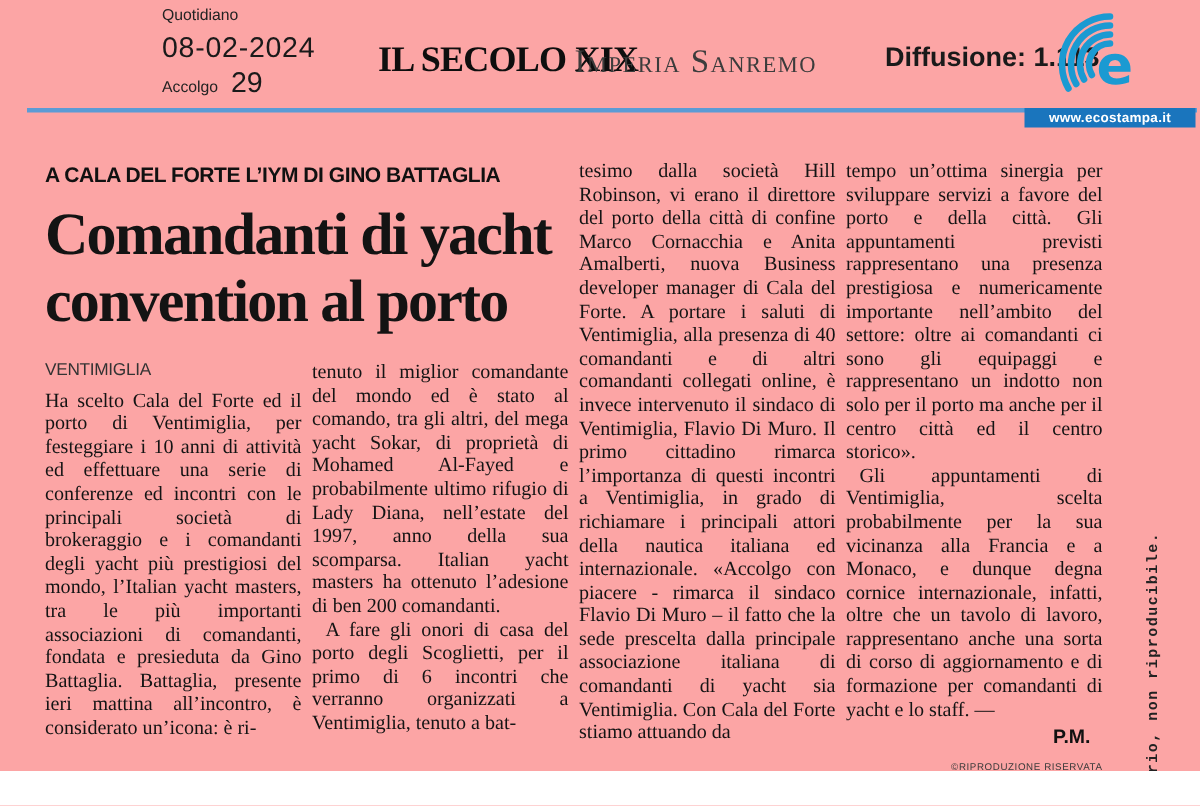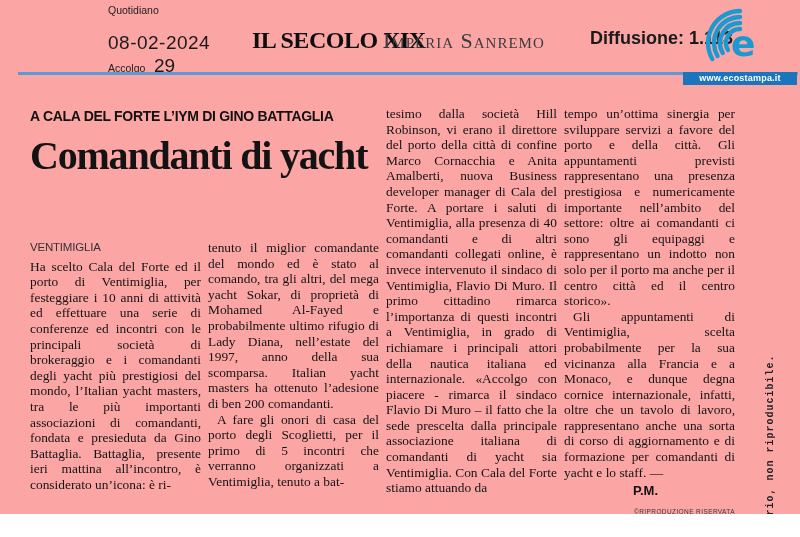--- a/index.html
+++ b/index.html
@@ -4,21 +4,21 @@
 <style>
   html,body { margin:0; padding:0; background:#fff; }
   .page {
     position:relative; width:800px; height:514px; background:#fca5a5;
     overflow:hidden; font-family:"Liberation Sans", sans-serif; color:#1a1a1a;
   }
 
   
   .hdr-left { position:absolute; left:108px; top:5px; line-height:1; }
   .hdr-small { font-size:10.5px; color:#222; }
-  .hdr-date { font-size:19px; margin-top:17px; letter-spacing:0.5px; }
+  .hdr-date { font-size:19px; margin-top:7px; letter-spacing:0.5px; }
   .hdr-row { display:flex; align-items:baseline; margin-top:4px; }
   .hdr-row .hdr-small { width:46px; }
   .hdr-big { font-size:19px; }
 
   .masthead {
     position:absolute; left:252px; top:27px;
     font-family:"Liberation Serif", serif; font-weight:900; font-size:24px;
     letter-spacing:-0.5px; color:#0e0e0e; white-space:nowrap;
   }
   .edition {
@@ -53,21 +53,21 @@
     line-height:45px; letter-spacing:-1.2px; color:#131313; margin:0;
   }
   .bodycol { font-family:"Liberation Serif", serif; font-size:13.4px; line-height:15.6px; text-align:justify; color:#141414; }
   .bodycol p { margin:0; }
   .bodycol p.indent { text-indent:9px; }
   .col1 { grid-column:1; grid-row:2; }
   .col2 { grid-column:2; grid-row:2; }
   .col3 { grid-column:3; grid-row:1 / span 2; }
   .col4 { grid-column:4; grid-row:1 / span 2; }
   .dateline { font-family:"Liberation Sans", sans-serif; font-size:11.5px; font-weight:400; color:#333; letter-spacing:-0.2px; margin-bottom:3px; }
-  .signature { text-align:center; font-family:"Liberation Sans", sans-serif; font-size:13px; font-weight:700; color:#111; margin-top:3px; padding-right:8px; }
+  .signature { text-align:right; font-family:"Liberation Sans", sans-serif; font-size:13px; font-weight:700; color:#111; margin-top:3px; padding-right:8px; }
   .copyright { text-align:right; font-family:"Liberation Sans", sans-serif; font-size:6.5px; letter-spacing:0.4px; color:#3a3a3a; margin-top:5px; }
 
   
   .vertical-disclaimer {
     position:absolute; left:770px; top:456px;
     transform:translate(-50%,-50%) rotate(-90deg);
     font-family:"Liberation Mono", "DejaVu Sans Mono", monospace;
     font-size:10px; font-weight:700; letter-spacing:1px; color:#222;
     white-space:nowrap;
   }
@@ -100,31 +100,31 @@
     <text x="27" y="53" font-family="DejaVu Sans, sans-serif" font-weight="bold" font-size="36" fill="#1b9ad2">e</text>
   </svg>
 
   <div class="blue-rule" style="background: rgb(91, 155, 213);"></div>
   <div class="url-box" style="background: rgb(26, 117, 189);">www.ecostampa.it</div>
 
   <div class="article">
 
     <div class="headline-block">
       <div class="kicker">A CALA DEL FORTE L’IYM DI GINO BATTAGLIA</div>
-      <h1 class="headline"><span>Comandanti di yacht</span><br></h1>
+      <h1 class="headline"><span>Comandanti di yacht</span><br><span>convention al porto</span></h1>
     </div>
 
     <div class="bodycol col1">
       <div class="dateline">VENTIMIGLIA</div>
       <p>Ha scelto Cala del Forte ed il porto di Ventimiglia, per festeggiare i 10 anni di attività ed effettuare una serie di conferenze ed incontri con le principali società di brokeraggio e i comandanti degli yacht più prestigiosi del mondo, l’Italian yacht masters, tra le più importanti associazioni di comandanti, fondata e presieduta da Gino Battaglia. Battaglia, presente ieri mattina all’incontro, è considerato un’icona: è ri-</p>
     </div>
 
     <div class="bodycol col2">
       <p>tenuto il miglior comandante del mondo ed è stato al comando, tra gli altri, del mega yacht Sokar, di proprietà di Mohamed Al-Fayed e probabilmente ultimo rifugio di Lady Diana, nell’estate del 1997, anno della sua scomparsa. Italian yacht masters ha ottenuto l’adesione di ben 200 comandanti.</p>
-      <p class="indent">A fare gli onori di casa del porto degli Scoglietti, per il primo di 5 incontri che verranno organizzati a Ventimiglia, tenuto a bat-</p>
+      <p class="indent">A fare gli onori di casa del porto degli Scoglietti, per il primo di 6 incontri che verranno organizzati a Ventimiglia, tenuto a bat-</p>
     </div>
 
     <div class="bodycol col3">
       <p>tesimo dalla società Hill Robinson, vi erano il direttore del porto della città di confine Marco Cornacchia e Anita Amalberti, nuova Business developer manager di Cala del Forte. A portare i saluti di Ventimiglia, alla presenza di 40 comandanti e di altri comandanti collegati online, è invece intervenuto il sindaco di Ventimiglia, Flavio Di Muro. Il primo cittadino rimarca l’importanza di questi incontri a Ventimiglia, in grado di richiamare i principali attori della nautica italiana ed internazionale. «Accolgo con piacere - rimarca il sindaco Flavio Di Muro – il fatto che la sede prescelta dalla principale associazione italiana di comandanti di yacht sia Ventimiglia. Con Cala del Forte stiamo attuando da</p>
     </div>
 
     <div class="bodycol col4">
       <p>tempo un’ottima sinergia per sviluppare servizi a favore del porto e della città. Gli appuntamenti previsti rappresentano una presenza prestigiosa e numericamente importante nell’ambito del settore: oltre ai comandanti ci sono gli equipaggi e rappresentano un indotto non solo per il porto ma anche per il centro città ed il centro storico».</p>
       <p class="indent">Gli appuntamenti di Ventimiglia, scelta probabilmente per la sua vicinanza alla Francia e a Monaco, e dunque degna cornice internazionale, infatti, oltre che un tavolo di lavoro, rappresentano anche una sorta di corso di aggiornamento e di formazione per comandanti di yacht e lo staff. —</p>
       <div class="signature">P.M.</div>

